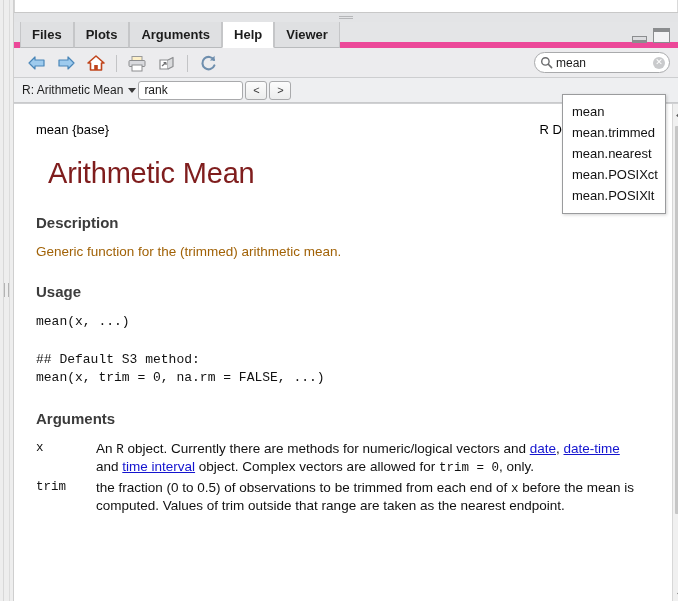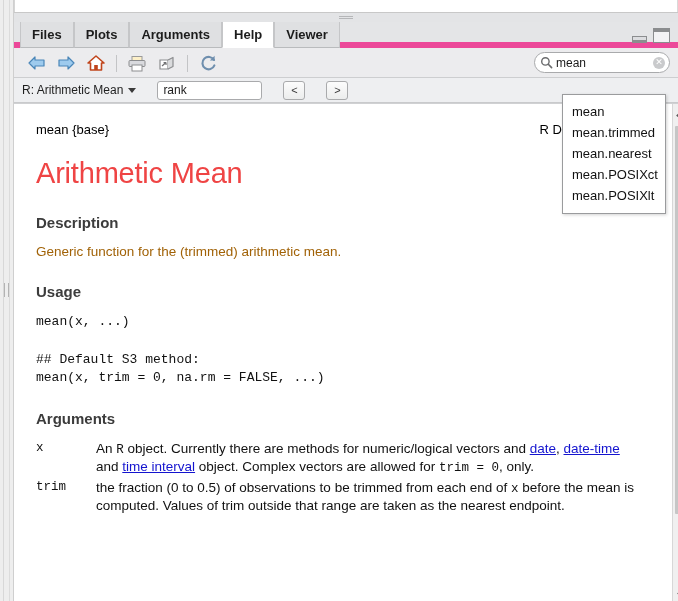--- a/index.html
+++ b/index.html
@@ -119,21 +119,21 @@
     cursor:default;
   }
 
   
   .toolbar2{
     position:absolute; left:0; top:56px; width:664px; height:25px;
     background:#eeeff1;
     border-bottom:1px solid #c9cacc;
     display:flex; align-items:center;
     padding-left:8px;
-    gap:21px;
+    gap:2px;
   }
   .topic-sel{
     display:flex; align-items:center; gap:5px;
     font-size:12px; color:#1f1f1f;
     cursor:default;
     white-space:nowrap;
   }
   .caret{
     width:0;height:0;border-left:4px solid transparent;border-right:4px solid transparent;
     border-top:5px solid #3a3a3a;
@@ -168,22 +168,22 @@
     padding:18px 20px 0 22px;
     overflow:hidden;
     background:#ffffff;
   }
   .doc-head{
     display:flex; justify-content:space-between; align-items:baseline;
     font-size:13px; color:#000000;
     margin-bottom:20px;
   }
   h1.title{
-    font-size:29px; font-weight:normal; color:#ef4444;
-    margin:6px 0 24px 0; letter-spacing:-0.2px;
+    font-size:29px; font-weight:normal; color:#7f1d1d;
+    margin:6px 0 24px 12px; letter-spacing:-0.2px;
   }
   h2.section{
     font-size:15px; font-weight:bold; color:#3c3c3c;
     margin:0 0 13px 0;
   }
   p.body{
     font-size:13.5px; color:#a16207; margin:0 0 22px 0; line-height:1.25;
   }
   pre.usage{
     font-family:"Liberation Mono", monospace;

